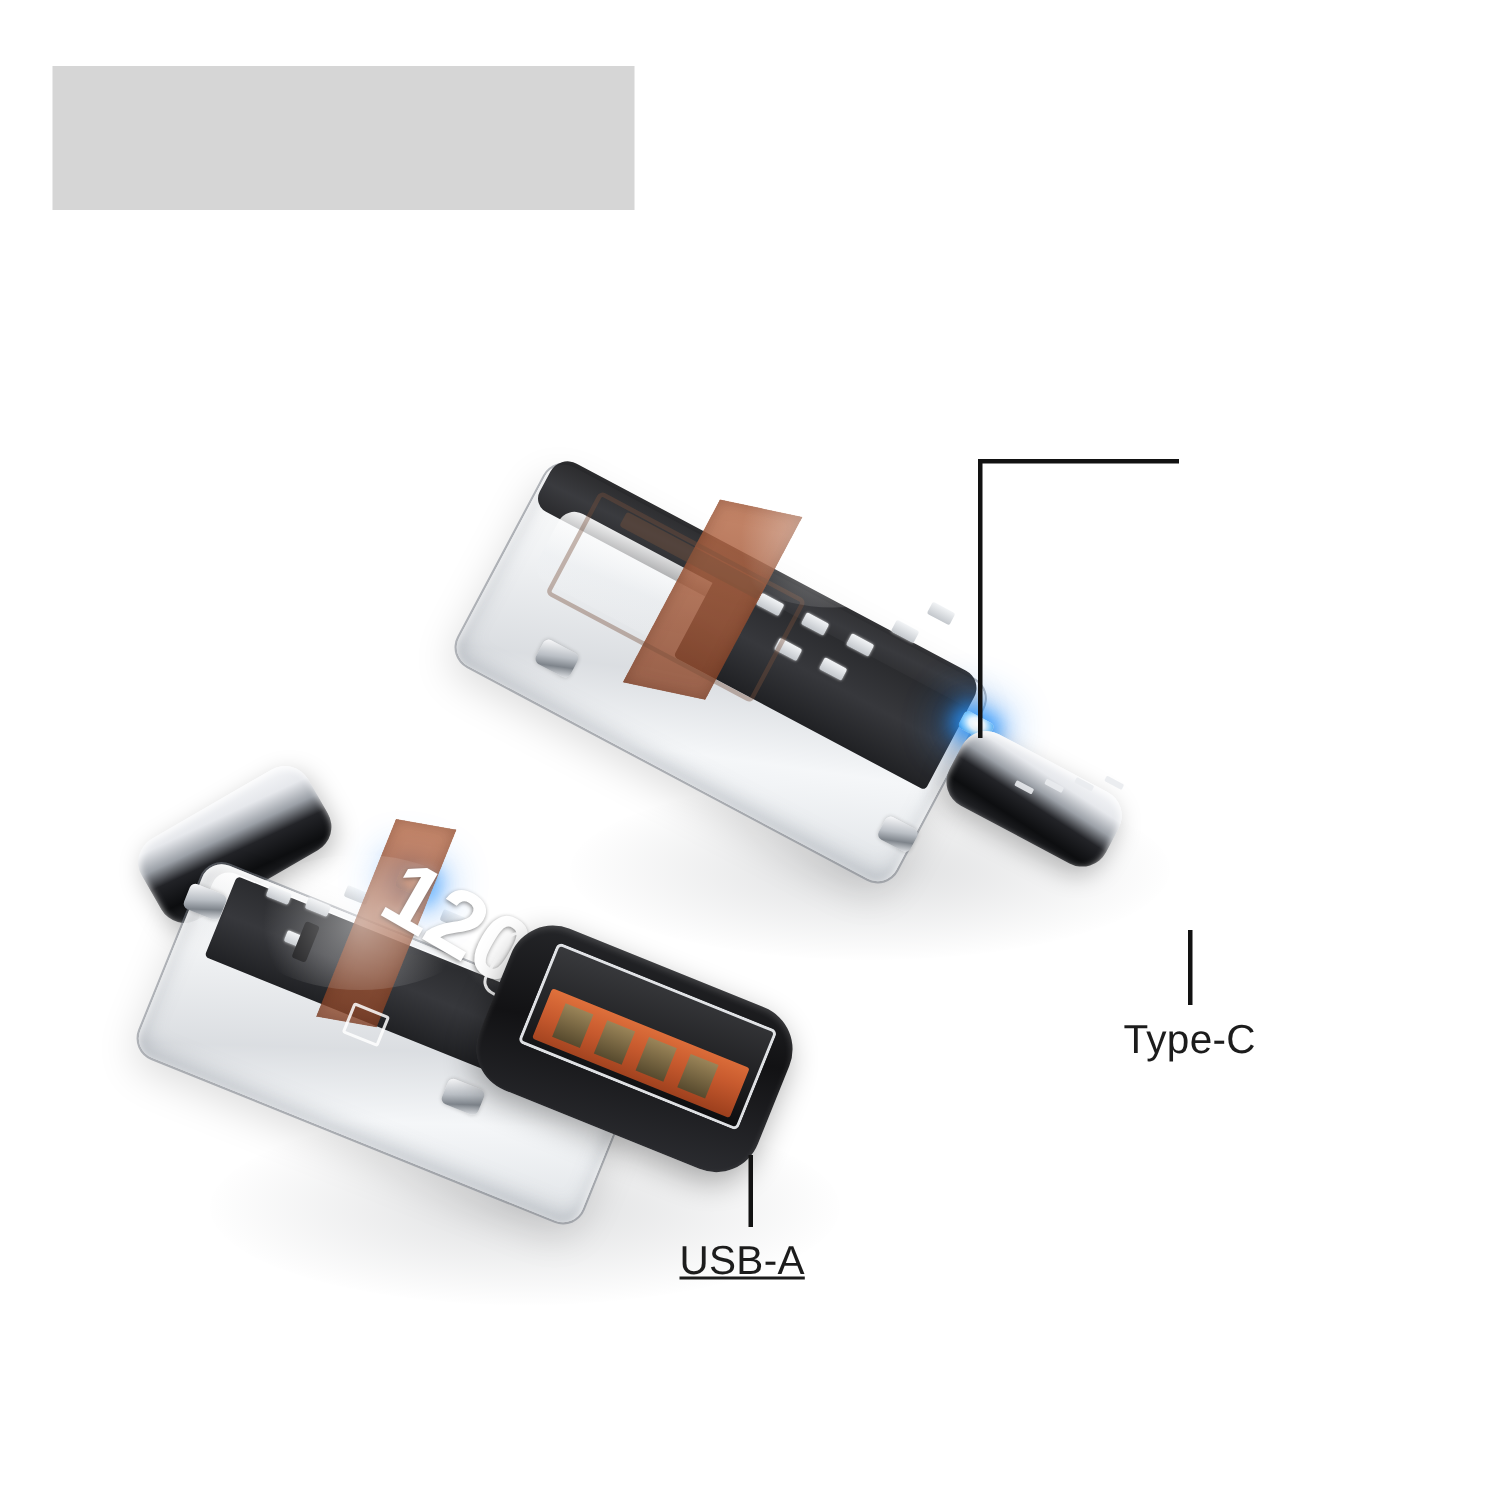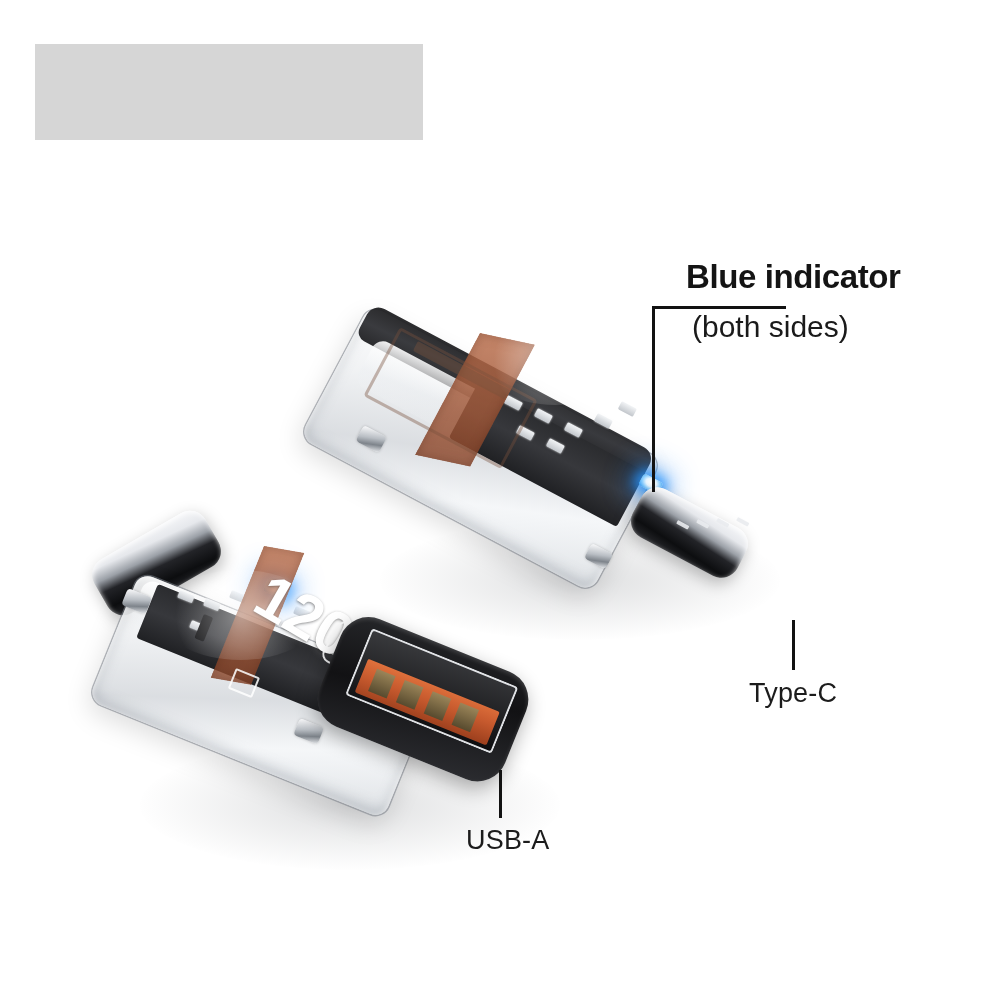--- a/index.html
+++ b/index.html
@@ -239,26 +239,24 @@
       <div class="usba-tongue" style="left:8px;top:30px;width:142px;height:36px;"></div>
       <div class="usba-slot" style="left:20px;top:36px;width:20px;height:24px;"></div>
       <div class="usba-slot" style="left:50px;top:36px;width:20px;height:24px;"></div>
       <div class="usba-slot" style="left:80px;top:36px;width:20px;height:24px;"></div>
       <div class="usba-slot" style="left:110px;top:36px;width:20px;height:24px;"></div>
     </div>
 
     <div class="softglow" style="left:80px;top:110px;width:160px;height:90px;opacity:.5;"></div>
   </div>
 
-  <div class="callout-title" style="left:686px;top:258px;">Blue indicator</div>
-  <div class="callout-sub" style="left:692px;top:310px;">(both sides)</div>
 
   <div class="leader" style="left:652px;top:306px;width:134px;height:3px;"></div>
 
   <div class="leader" style="left:652px;top:306px;width:3px;height:186px;"></div>
 
   <div class="leader" style="left:792px;top:620px;width:3px;height:50px;"></div>
   <div class="callout-plain" style="left:749px;top:678px;">Type-C</div>
 
   <div class="leader" style="left:499px;top:770px;width:3px;height:48px;"></div>
-  <div class="callout-plain" style="left:466px;top:825px;">USB-A</div>
+  <div class="callout-plain" style="left:453px;top:825px;text-decoration:underline;">USB-A</div>
 
 </div>
 
 </body></html>

